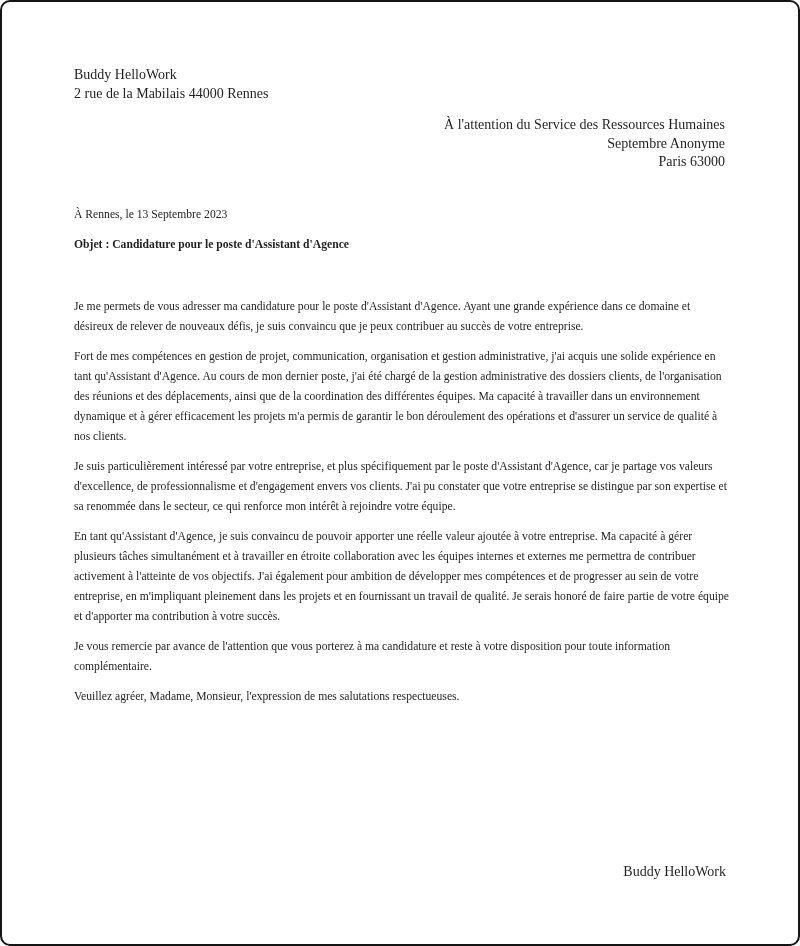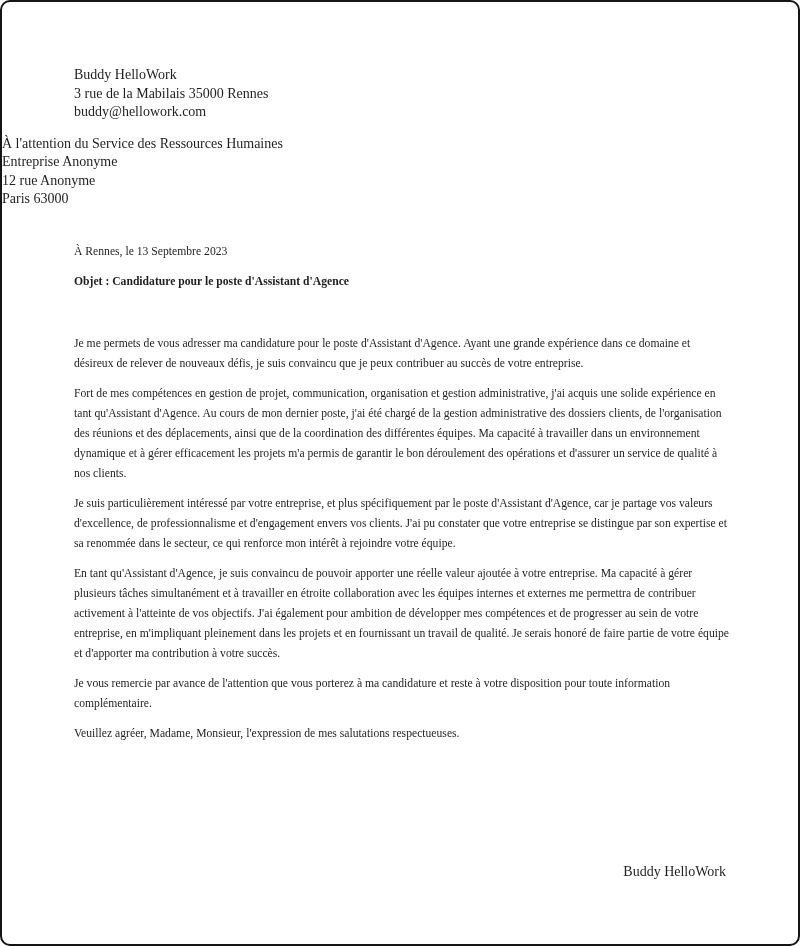--- a/index.html
+++ b/index.html
@@ -21,21 +21,21 @@
     -webkit-font-smoothing: antialiased;
   }
   .sender {
     margin: 64px 72px 0 72px;
     font-size: 14px;
     line-height: 18.5px;
   }
   .recipient {
     margin-top: 13px;
     padding-right: 73px;
-    text-align: left;
+    text-align: right;
     font-size: 14px;
     line-height: 18.5px;
   }
   .letter-main {
     margin: 32px 0 0 72px;
     width: 760px;
     transform: scaleX(0.863);
     transform-origin: 0 0;
     font-size: 13.5px;
     line-height: 20px;
@@ -58,28 +58,26 @@
     line-height: 18.5px;
   }
 </style>
 </head>
 <body>
 
 <div class="page">
 
   <div class="sender">
     <div>Buddy HelloWork</div>
-    <div>3 rue de la Mabilais 35000 Rennes</div>
-    <div>buddy@hellowork.com</div>
+    <div>2 rue de la Mabilais 44000 Rennes</div>
   </div>
 
   <div class="recipient">
     <div>À l'attention du Service des Ressources Humaines</div>
-    <div>Entreprise Anonyme</div>
-    <div>12 rue Anonyme</div>
+    <div>Septembre Anonyme</div>
     <div>Paris 63000</div>
   </div>
 
   <div class="letter-main">
     <div class="date-line">À Rennes, le 13 Septembre 2023</div>
     <div class="subject-line">Objet : Candidature pour le poste d'Assistant d'Agence</div>
     <p class="para">Je me permets de vous adresser ma candidature pour le poste d'Assistant d'Agence. Ayant une grande expérience dans ce domaine et désireux de relever de nouveaux défis, je suis convaincu que je peux contribuer au succès de votre entreprise.</p>
     <p class="para">Fort de mes compétences en gestion de projet, communication, organisation et gestion administrative, j'ai acquis une solide expérience en tant qu'Assistant d'Agence. Au cours de mon dernier poste, j'ai été chargé de la gestion administrative des dossiers clients, de l'organisation des réunions et des déplacements, ainsi que de la coordination des différentes équipes. Ma capacité à travailler dans un environnement dynamique et à gérer efficacement les projets m'a permis de garantir le bon déroulement des opérations et d'assurer un service de qualité à nos clients.</p>
     <p class="para">Je suis particulièrement intéressé par votre entreprise, et plus spécifiquement par le poste d'Assistant d'Agence, car je partage vos valeurs d'excellence, de professionnalisme et d'engagement envers vos clients. J'ai pu constater que votre entreprise se distingue par son expertise et sa renommée dans le secteur, ce qui renforce mon intérêt à rejoindre votre équipe.</p>
     <p class="para">En tant qu'Assistant d'Agence, je suis convaincu de pouvoir apporter une réelle valeur ajoutée à votre entreprise. Ma capacité à gérer plusieurs tâches simultanément et à travailler en étroite collaboration avec les équipes internes et externes me permettra de contribuer activement à l'atteinte de vos objectifs. J'ai également pour ambition de développer mes compétences et de progresser au sein de votre entreprise, en m'impliquant pleinement dans les projets et en fournissant un travail de qualité. Je serais honoré de faire partie de votre équipe et d'apporter ma contribution à votre succès.</p>

